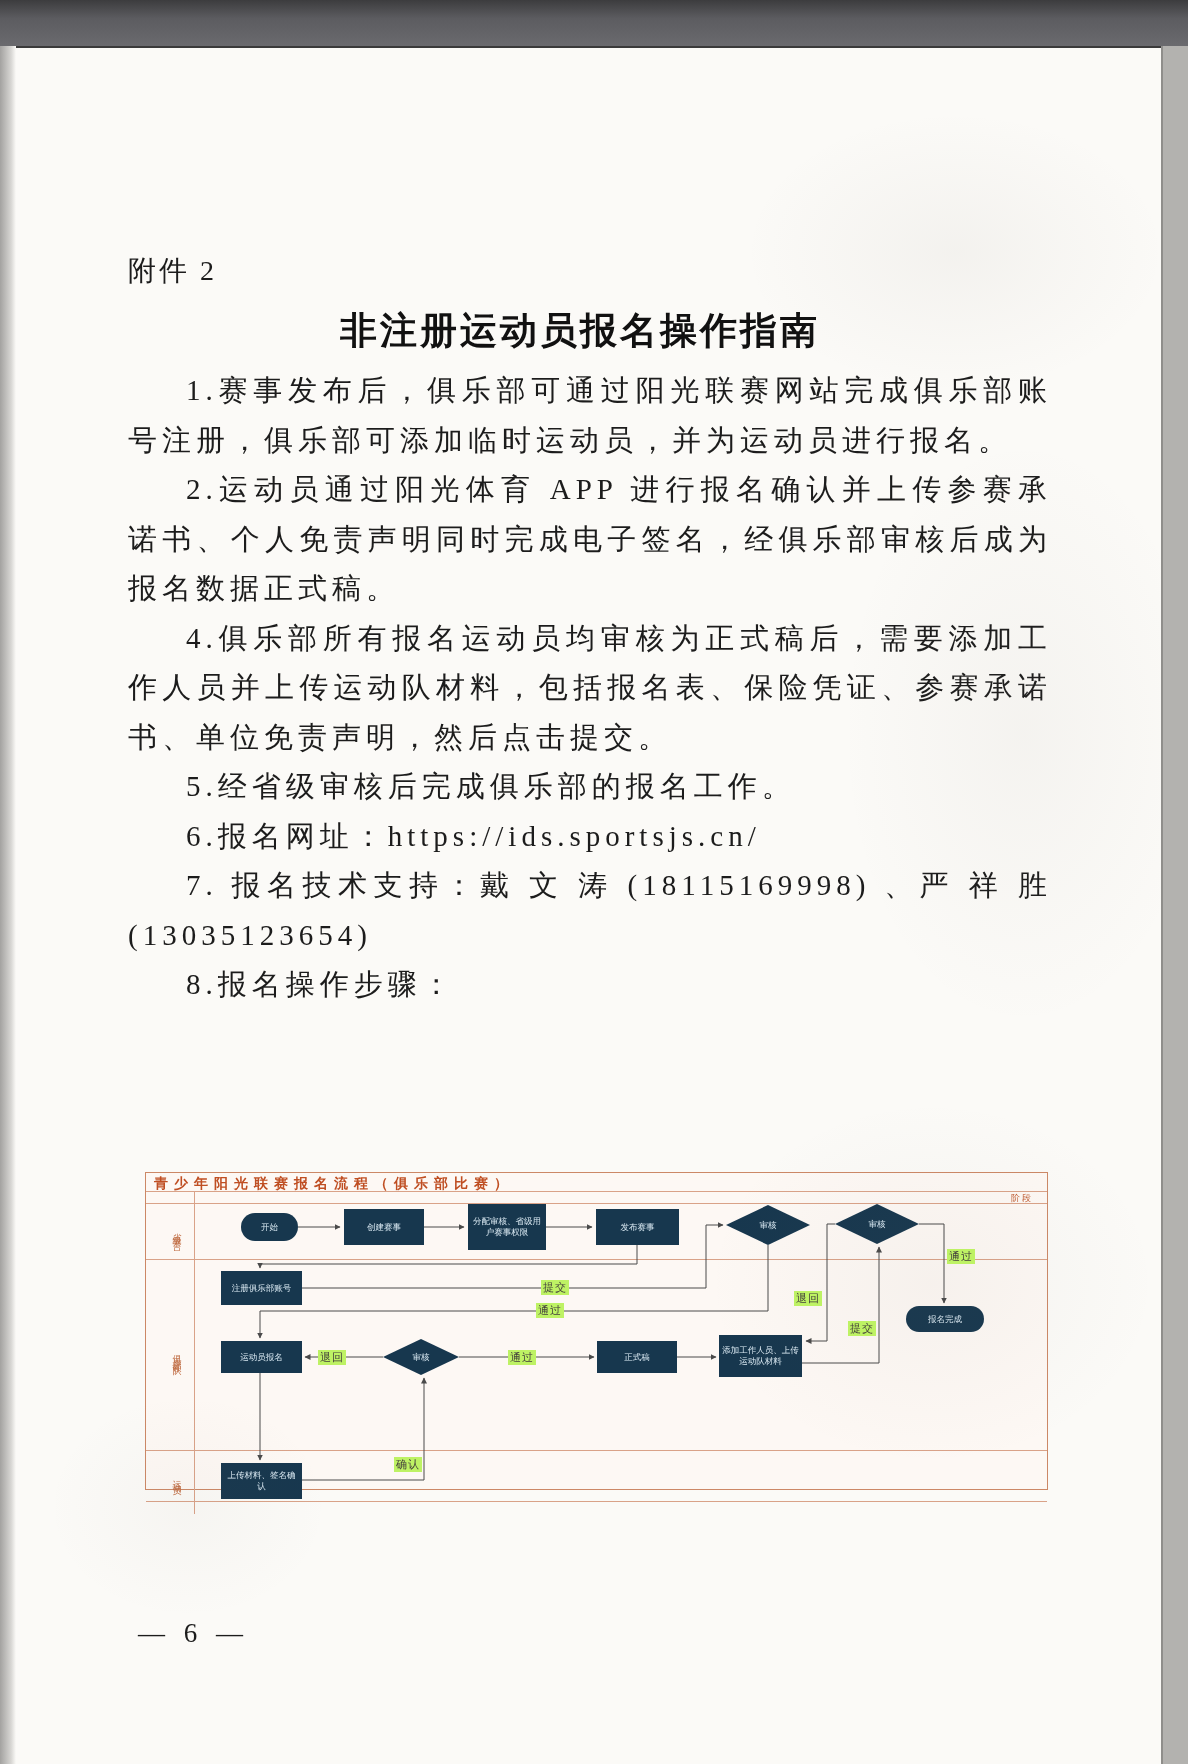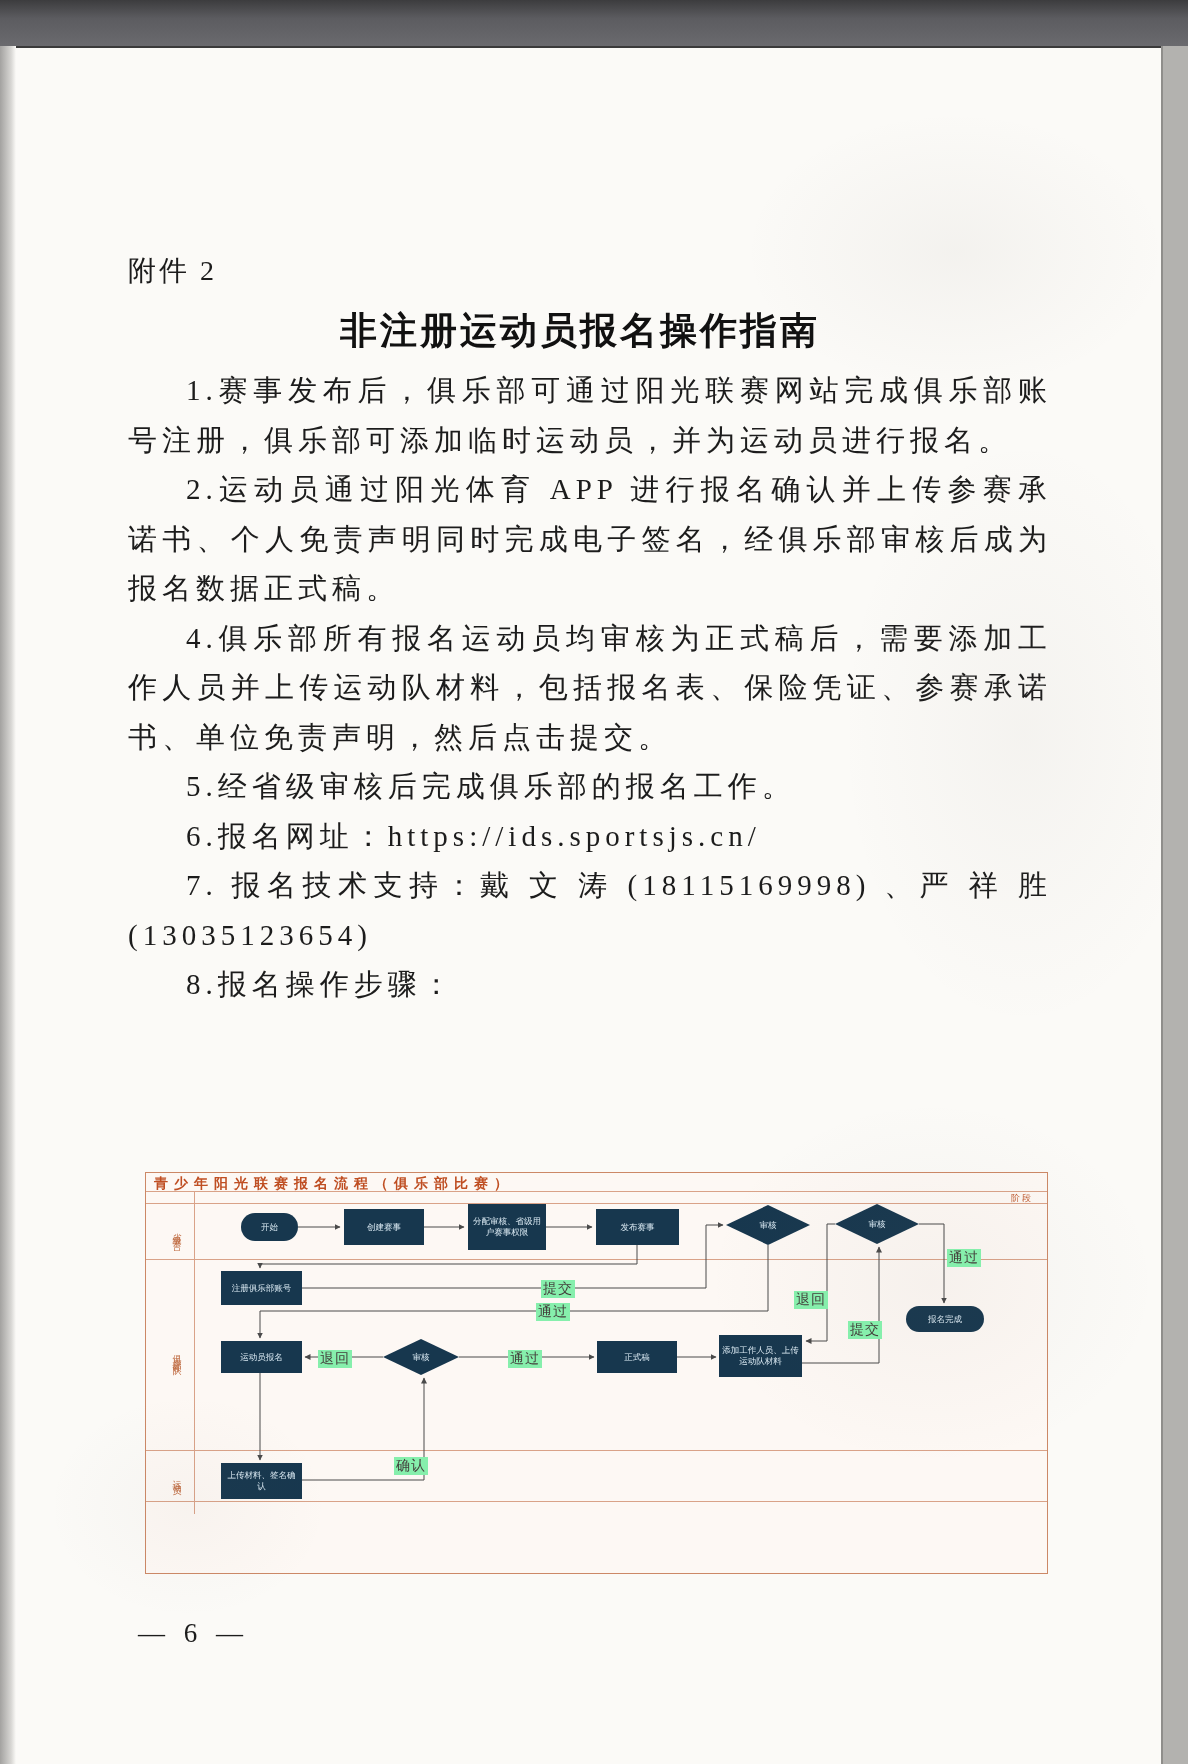--- a/index.html
+++ b/index.html
@@ -50,21 +50,21 @@
     font-size:29px;line-height:49.5px;letter-spacing:5px;
     text-align:justify;
   }
   .body-text p{margin:0;text-indent:2em;}
   .footer-page{
     position:absolute;left:138px;top:1618px;
     font-size:27px;letter-spacing:6px;
   }
   
   .flowchart{
-    position:absolute;left:145px;top:1172px;width:903px;height:402px;
+    position:absolute;left:145px;top:1172px;width:903px;height:318px;
     background:#fdf8f4;
     border:1px solid #cc8866;
     font-family:"Liberation Sans","DejaVu Sans",sans-serif;
     box-sizing:border-box;
   }
   .fc-title{
     position:absolute;left:8px;top:2px;
     font-size:14px;font-weight:700;letter-spacing:6px;
     color:#bf4e22;white-space:nowrap;
   }
@@ -90,22 +90,22 @@
   .fc-diamond{
     background:transparent;padding:0;
   }
   .fc-diamond .shape{
     position:absolute;left:0;top:0;width:100%;height:100%;
     background:#17374e;
     clip-path:polygon(50% 0,100% 50%,50% 100%,0 50%);
   }
   .fc-diamond .lbl{position:relative;z-index:1;}
   .fc-edge-label{
-    position:absolute;font-size:14px;color:#44403c;
-    background:#86efac;padding:0 2px;letter-spacing:1px;z-index:2;
+    position:absolute;font-size:11px;color:#44403c;
+    background:#bef264;padding:0 2px;letter-spacing:1px;z-index:2;
   }
   .fc-arrows{position:absolute;left:0;top:0;z-index:1;}
 </style>
 </head>
 <body>
 
 <div class="page">
 
   <div class="scan-topbar"></div>
   <div class="scan-left"></div>

